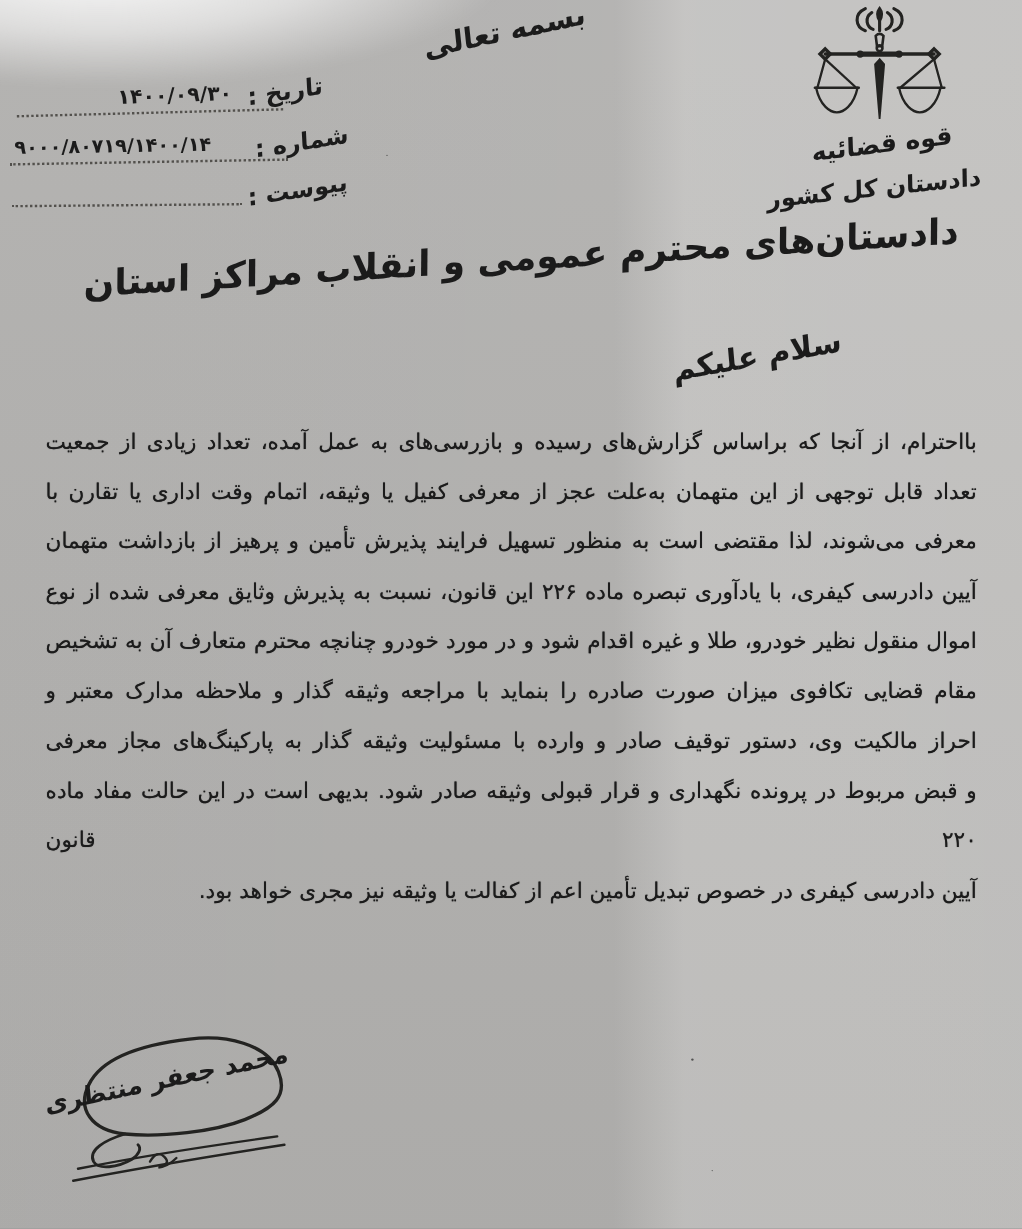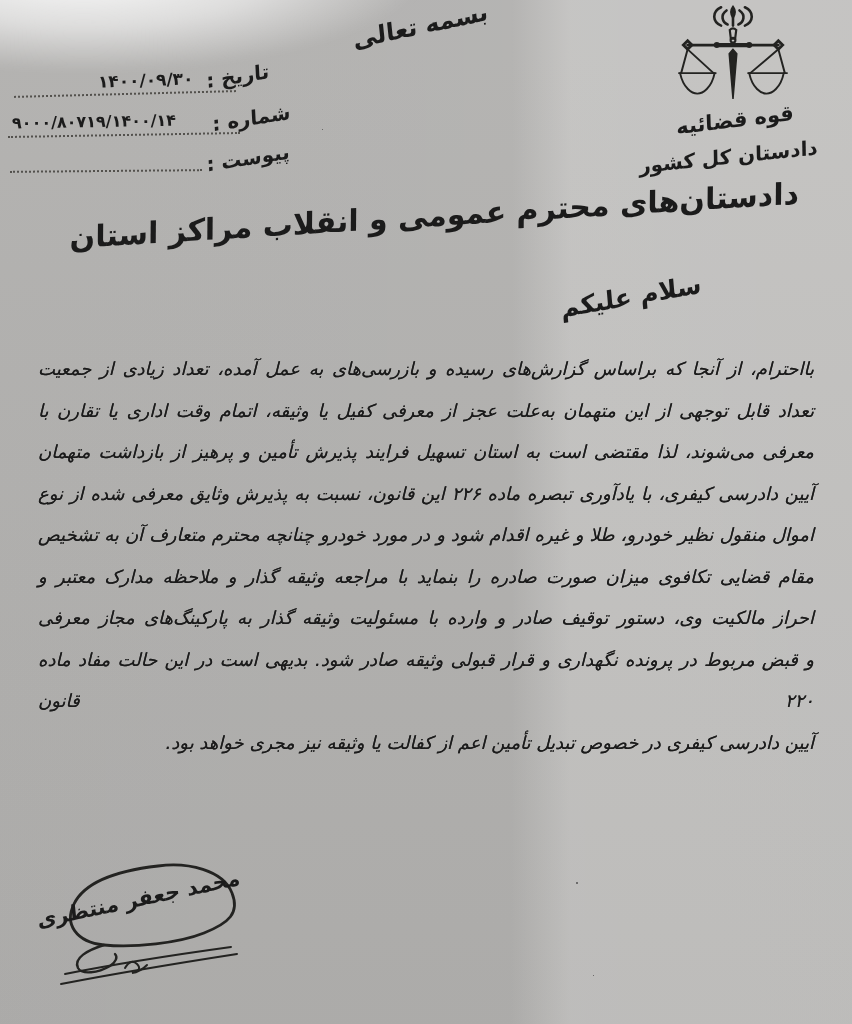--- a/index.html
+++ b/index.html
@@ -29,21 +29,21 @@
   .emblem{position:absolute;left:668px;top:4px;width:130px;height:108px;}
   .org1{left:660px;top:108px;width:150px;text-align:center;font-size:21px;transform:rotate(-7deg) skewX(-5deg);}
   .org2{left:652px;top:144px;width:166px;text-align:center;font-size:20px;transform:rotate(-6deg) skewX(-5deg);}
   .lbl{font-size:20px;transform:rotate(-9deg) skewX(-6deg);}
   .fval{font-size:17px;font-weight:bold;direction:ltr;unicode-bidi:isolate;}
   
   .addressee{right:52px;top:198px;font-size:30px;font-weight:bold;transform:rotate(-3.5deg) skewX(-4deg);}
   .salutation{right:150px;top:282px;font-size:25px;font-weight:bold;transform:rotate(-10deg) skewX(-5deg);}
   
   .body-block{position:absolute;right:38px;left:38px;top:348px;font-size:18px;line-height:41.5px;}
-  .bline{text-align:justify;text-align-last:justify;font-style:italic;}
+  .bline{text-align:justify;text-align-last:justify;}
   .bline.last{text-align:justify;text-align-last:right;}
   
   .sig-svg{position:absolute;left:55px;top:860px;width:210px;height:155px;}
   .sig-name{left:66px;top:884px;width:176px;text-align:center;font-size:21px;font-weight:bold;
     transform:rotate(-12deg) skewX(-6deg);white-space:nowrap;}
   svg .st{stroke:#232321;fill:none;stroke-linecap:round;}
 </style>
 </head>
 <body>
 
@@ -113,21 +113,21 @@
   <div class="txt hand lbl" style="left:206px;top:146px;">پیوست :</div>
   <div class="txt fval" style="left:60px;top:150px;" dir="ltr"></div>
   <div class="dotted" style="left:10px;top:170px;width:192px;transform:rotate(-0.5deg);"></div>
 
   <div class="txt addressee">دادستان‌های محترم عمومی و انقلاب مراکز استان</div>
   <div class="txt salutation">سلام علیکم</div>
 
   <div class="body-block soft">
     <div class="bline">بااحترام، از آنجا که براساس گزارش‌های رسیده و بازرسی‌های به عمل آمده، تعداد زیادی از جمعیت</div>
     <div class="bline">تعداد قابل توجهی از این متهمان به‌علت عجز از معرفی کفیل یا وثیقه، اتمام وقت اداری یا تقارن با</div>
-    <div class="bline">معرفی می‌شوند، لذا مقتضی است به استان تسهیل فرایند پذیرش تأمین و پرهیز از بازداشت متهمان</div>
+    <div class="bline">معرفی می‌شوند، لذا مقتضی است به منظور تسهیل فرایند پذیرش تأمین و پرهیز از بازداشت متهمان</div>
     <div class="bline">آیین دادرسی کیفری، با یادآوری تبصره ماده ۲۲۶ این قانون، نسبت به پذیرش وثایق معرفی شده از نوع</div>
     <div class="bline">اموال منقول نظیر خودرو، طلا و غیره اقدام شود و در مورد خودرو چنانچه محترم متعارف آن به تشخیص</div>
     <div class="bline">مقام قضایی تکافوی میزان صورت صادره را بنماید با مراجعه وثیقه گذار و ملاحظه مدارک معتبر و</div>
     <div class="bline">احراز مالکیت وی، دستور توقیف صادر و وارده با مسئولیت وثیقه گذار به پارکینگ‌های مجاز معرفی</div>
     <div class="bline">و قبض مربوط در پرونده نگهداری و قرار قبولی وثیقه صادر شود. بدیهی است در این حالت مفاد ماده ۲۲۰ قانون</div>
     <div class="bline last">آیین دادرسی کیفری در خصوص تبدیل تأمین اعم از کفالت یا وثیقه نیز مجری خواهد بود.</div>
   </div>
 
   <svg class="sig-svg" viewBox="0 0 210 155">
     <g class="st">

